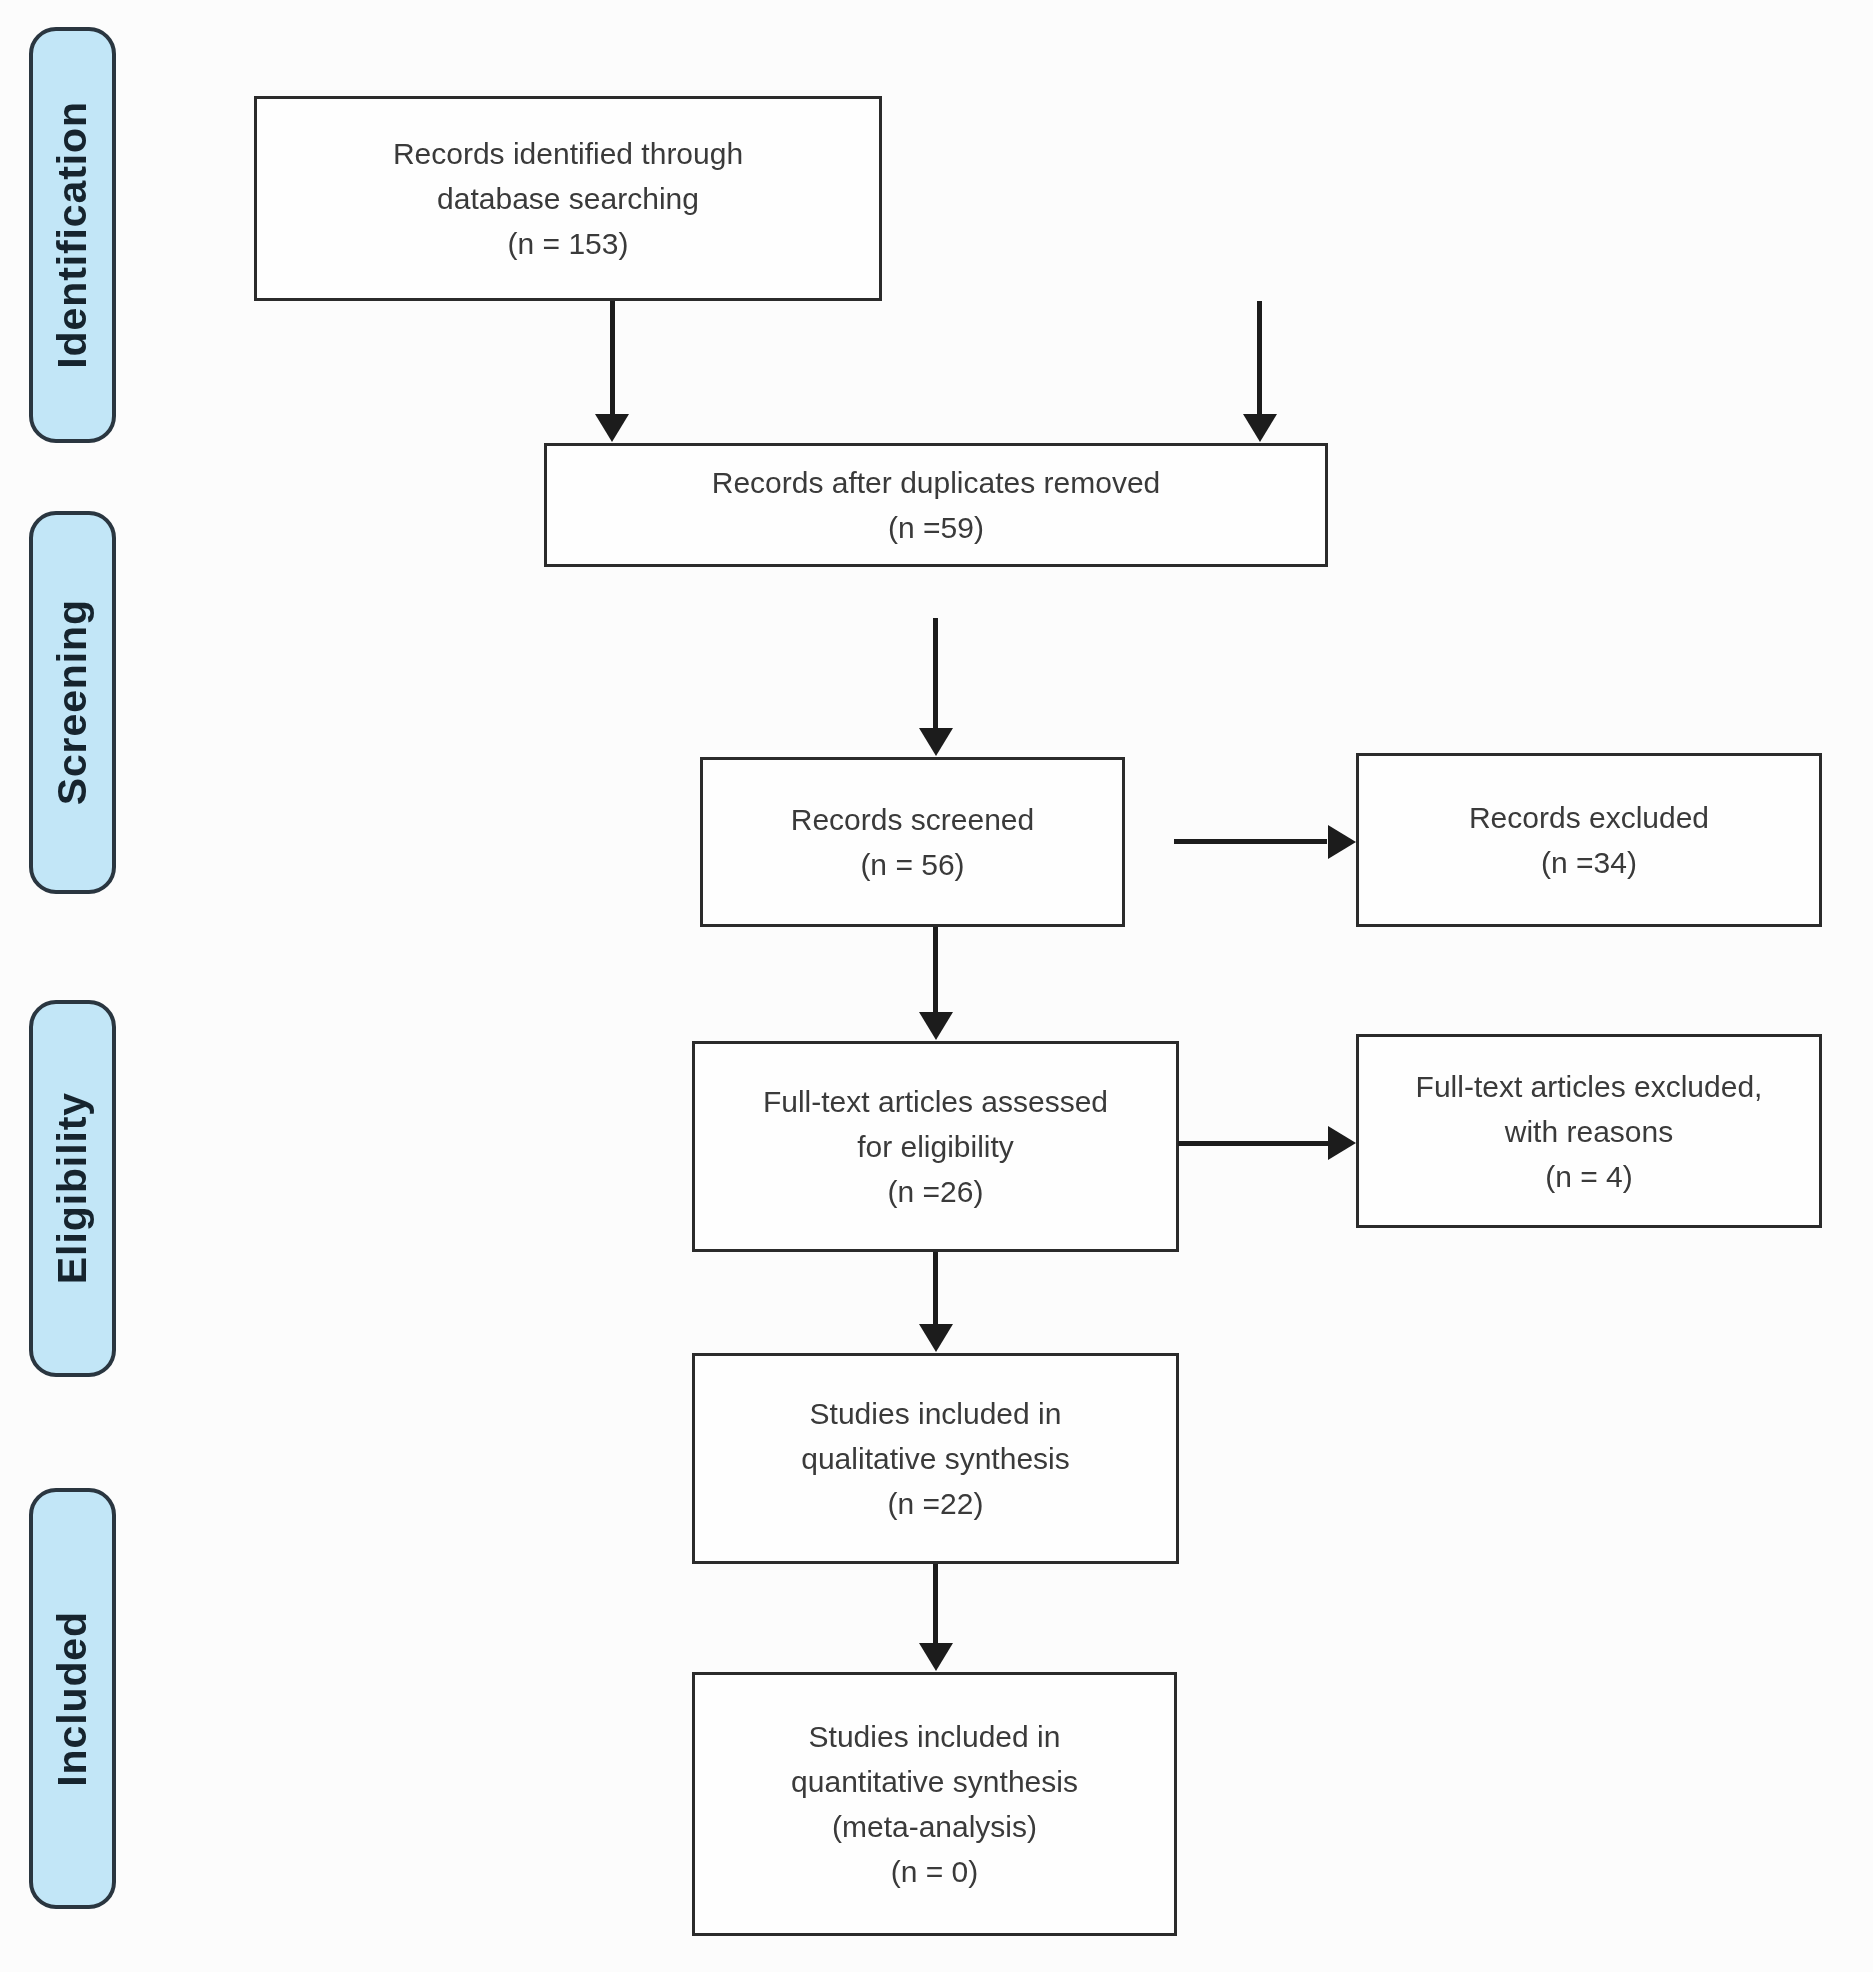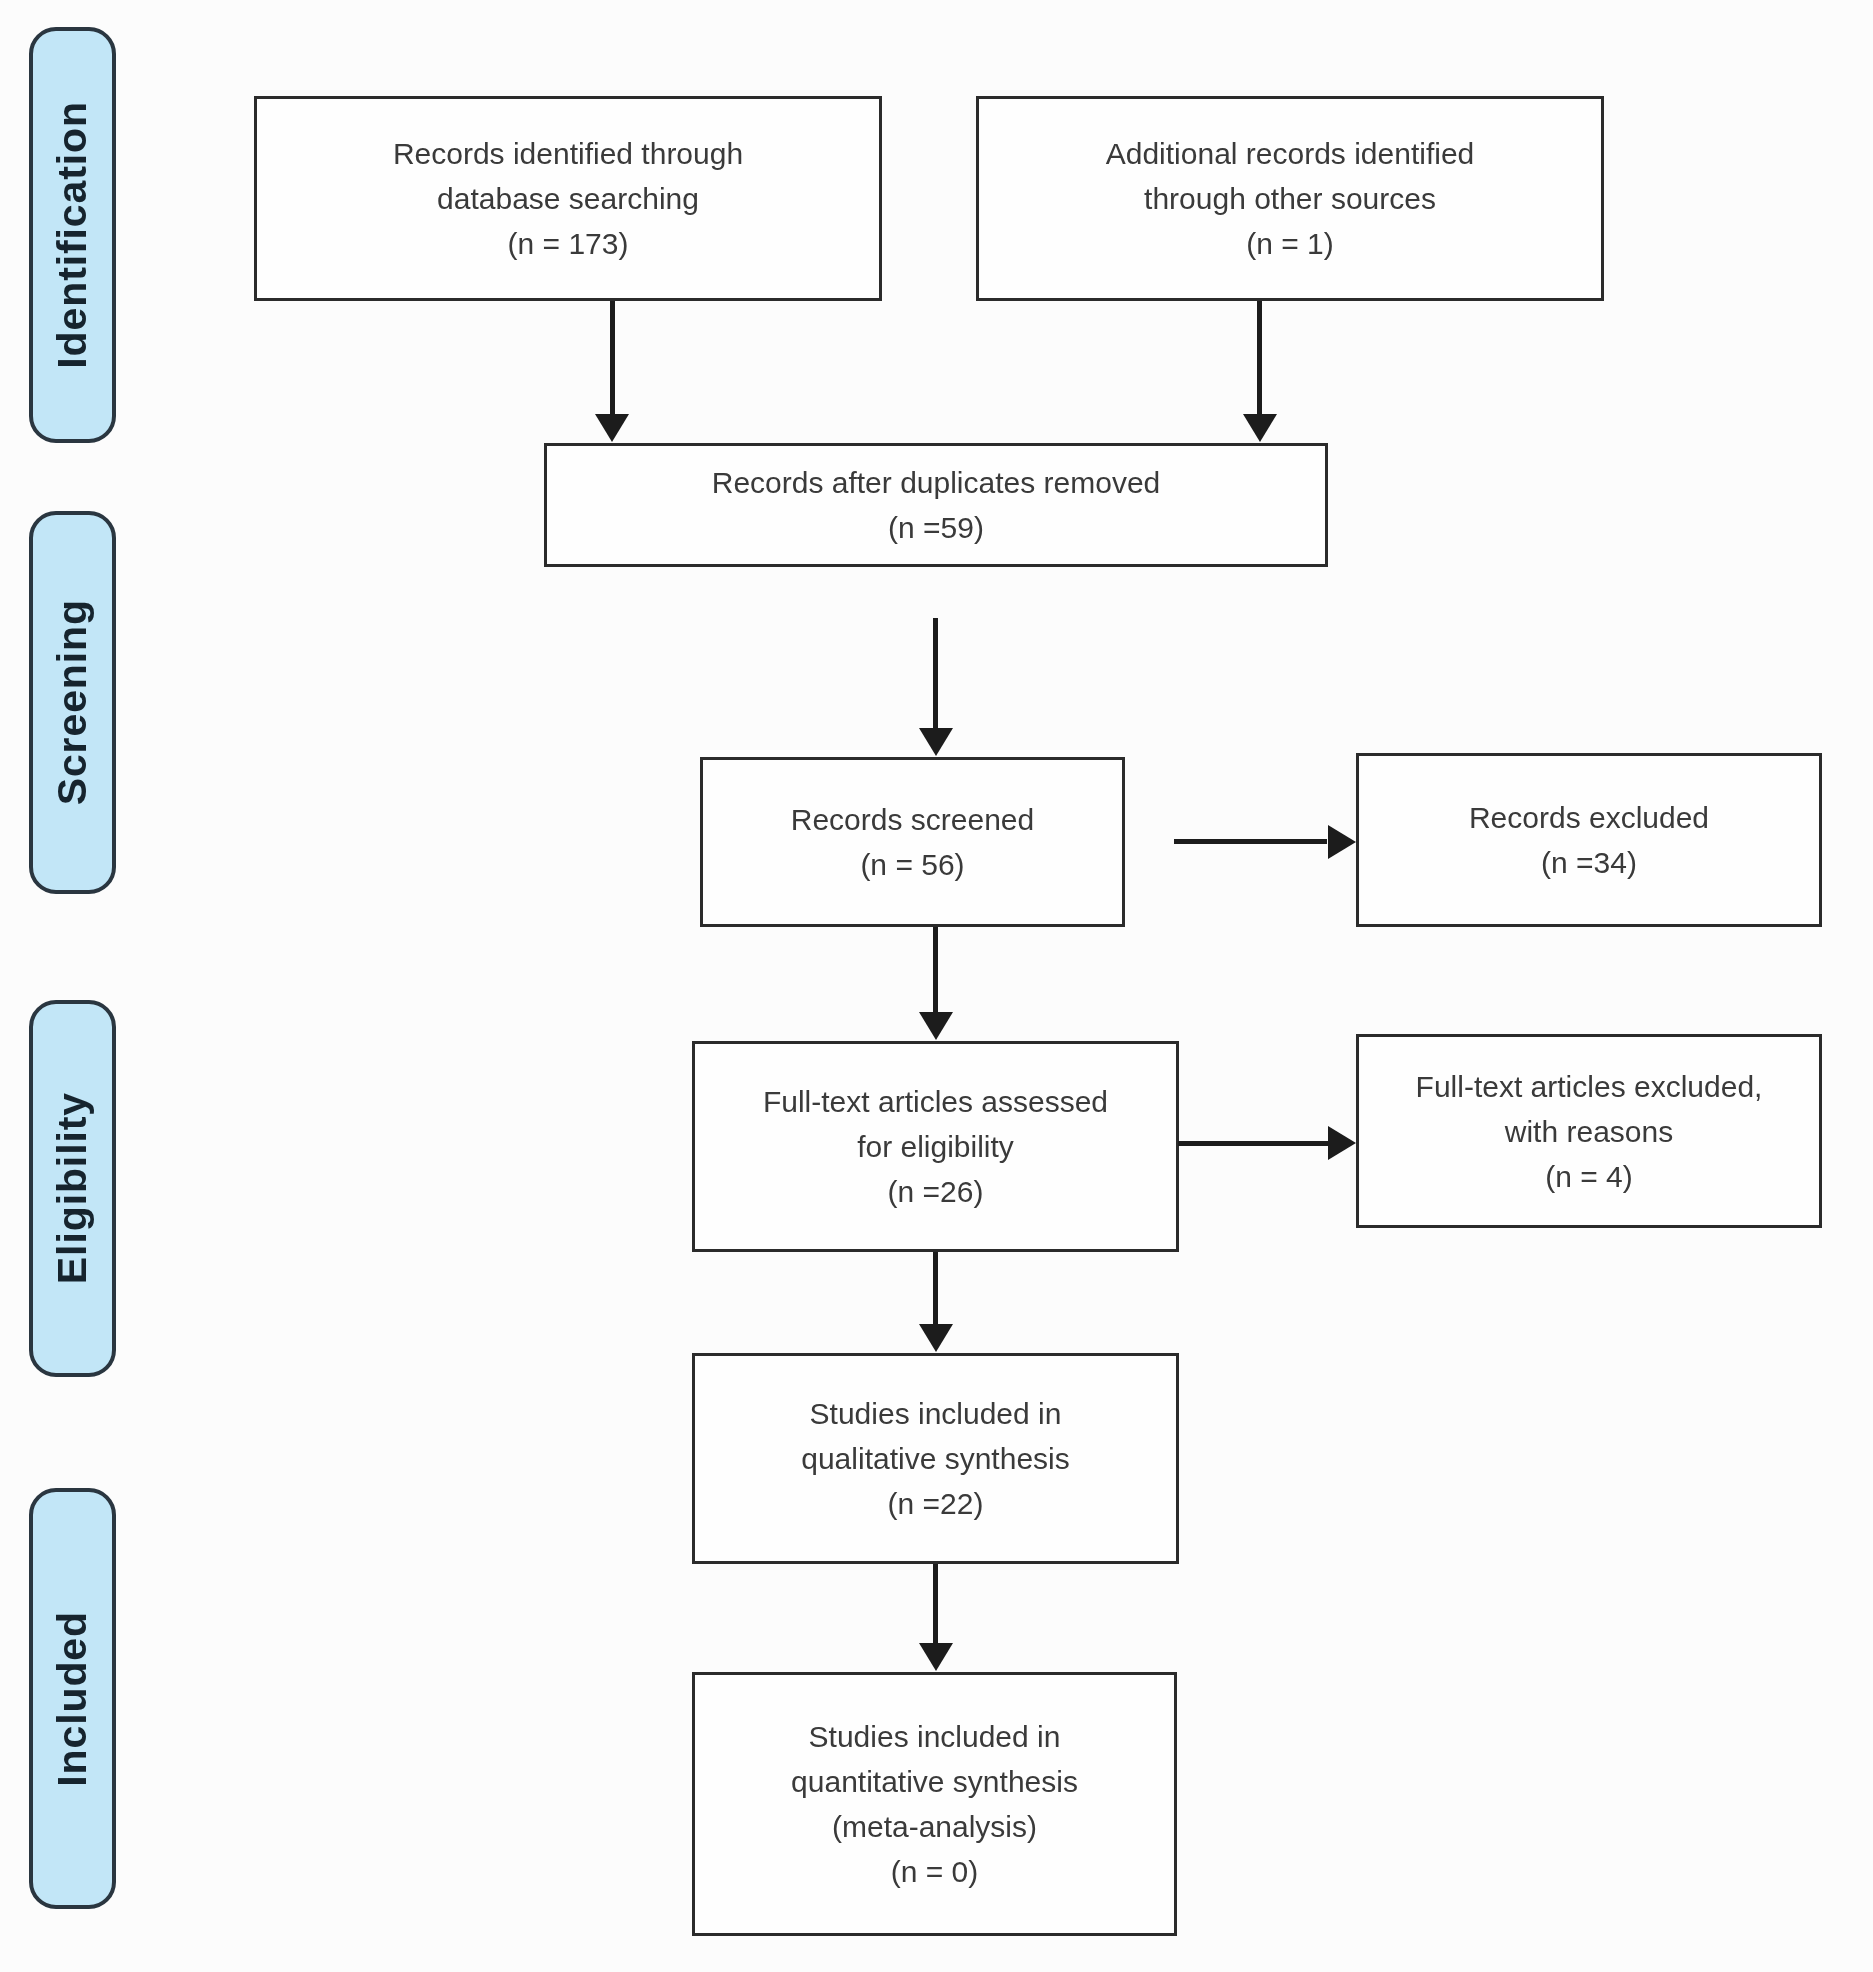--- a/index.html
+++ b/index.html
@@ -94,28 +94,23 @@
   <div class="banner" style="top:1000px;height:377px">
     <span class="banner-label">Eligibility</span>
   </div>
   <div class="banner" style="top:1488px;height:421px">
     <span class="banner-label">Included</span>
   </div>
 
   <div class="fbox" style="left:254px;top:96px;width:628px;height:205px">
     <div class="fbox-text">Records identified through
 database searching
-(n = 173)</div>
+(n = 153)</div>
   </div>
 
-  <div class="fbox" style="left:976px;top:96px;width:628px;height:205px">
-    <div class="fbox-text">Additional records identified
-through other sources
-(n = 1)</div>
-  </div>
 
   <div class="fbox" style="left:544px;top:443px;width:784px;height:124px">
     <div class="fbox-text">Records after duplicates removed
 (n =59)</div>
   </div>
 
   <div class="fbox" style="left:700px;top:757px;width:425px;height:170px">
     <div class="fbox-text">Records screened
 (n = 56)</div>
   </div>

